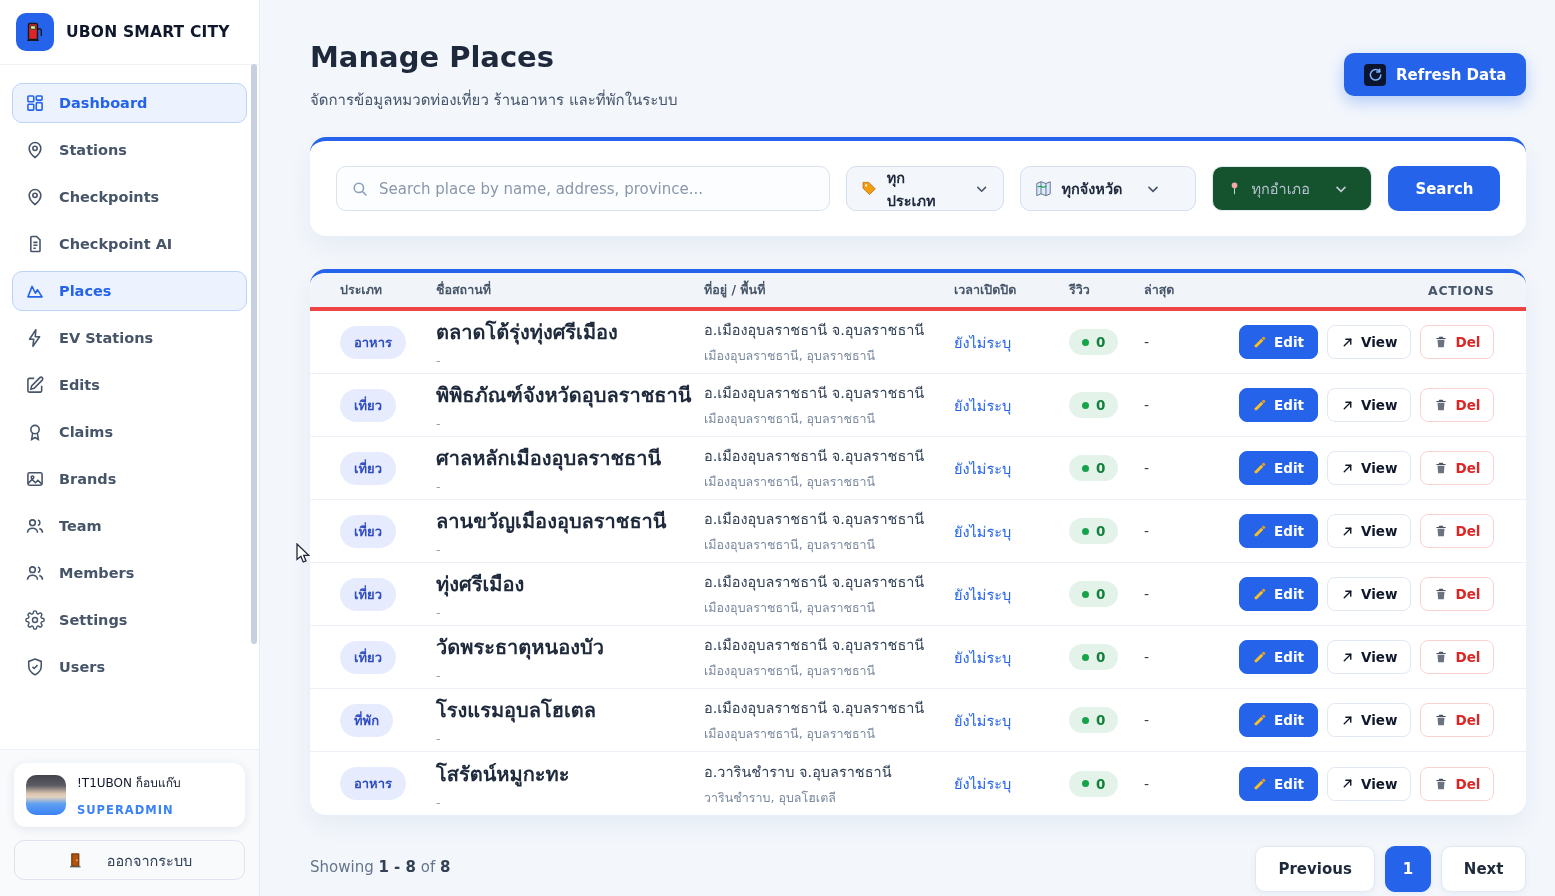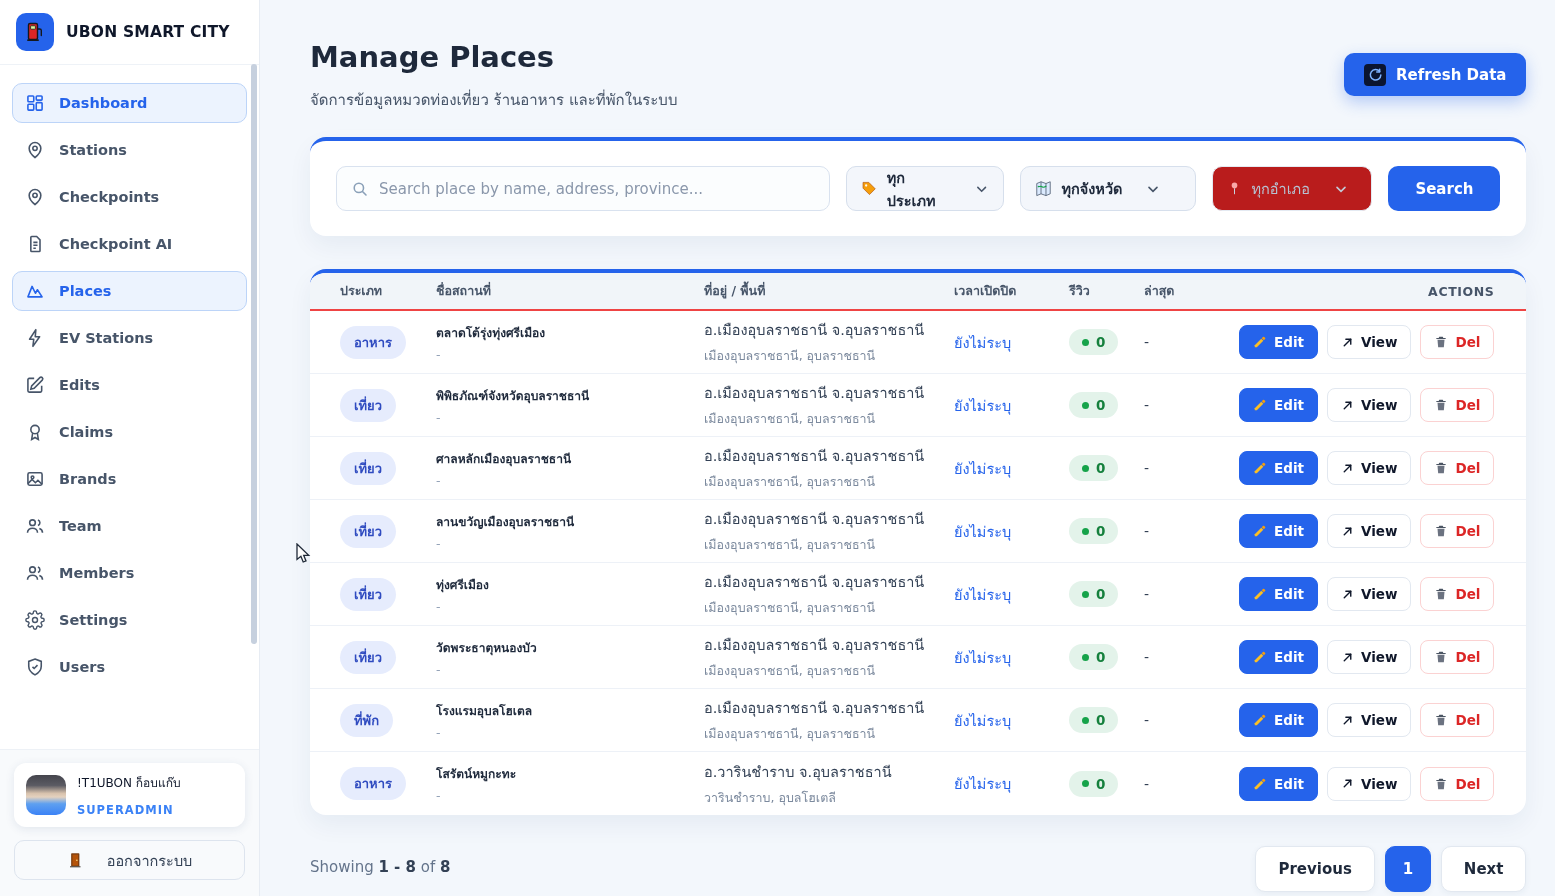--- a/index.html
+++ b/index.html
@@ -39,35 +39,35 @@
   .card { background:#fff; border-radius:16px; border-top:4px solid #2563eb; box-shadow:0 10px 24px rgba(20,50,100,.06); }
 
   
   .filter-card { margin-top:25px; padding:25px 26px; display:flex; gap:16px; align-items:center; }
   .search-box { flex:1; height:45px; border:1px solid #d9e2ef; border-radius:10px; background:#fbfdfe; display:flex; align-items:center; gap:10px; padding:0 14px; }
   .search-box input { border:none; outline:none; background:transparent; flex:1; font-size:15px; color:#334155; font-family:inherit; }
   .search-box input::placeholder { color:#8a97ab; }
   .dropdown { height:45px; border:1px solid #d6dfec; border-radius:10px; background:#f3f6fb; display:flex; align-items:center; gap:9px; padding:0 14px; cursor:pointer; }
   .dropdown .val { font-size:14.5px; color:#1e293b; font-weight:600; }
   .dropdown .chev { margin-left:14px; }
-  .dropdown.disabled { background:#b91c1c; border-color:#e4eaf2; }
+  .dropdown.disabled { background:#14532d; border-color:#e4eaf2; }
   .dropdown.disabled .val { color:#b7c2d2; font-weight:normal; }
   .dd-type { width:158px; } .dd-prov { width:176px; } .dd-dist { width:160px; }
   .search-btn { width:112px; height:45px; background:#2563eb; color:#fff; border:none; border-radius:10px; font-size:15px; font-weight:bold; cursor:pointer; font-family:inherit; }
 
   
   .table-card { margin-top:33px; overflow:hidden; }
   .tgrid { display:grid; grid-template-columns:96px 268px 250px 115px 75px 95px 1fr; align-items:center; padding:0 32px 0 30px; }
-  .thead { background:#f1f5f9; height:38px; border-bottom:2px solid #ef4444; }
+  .thead { background:#f1f5f9; height:38px; border-bottom:4px solid #ef4444; }
   .thead .th { font-size:12.5px; font-weight:bold; color:#475569; }
   .th.actions { text-align:right; letter-spacing:.6px; }
   .trow { height:63px; border-bottom:1px solid #edf1f7; }
   .trow:last-child { border-bottom:none; }
   .type-badge { display:inline-block; padding:6px 14px; border-radius:999px; background:#e6ecfd; color:#2f4bc0; font-size:13px; font-weight:600; }
-  .cell-name .nm { font-size:12px; font-weight:bold; color:#1e293b; }
+  .cell-name .nm { font-size:20px; font-weight:bold; color:#1e293b; }
   .cell-name .sub { font-size:12.5px; color:#94a3b8; margin-top:5px; }
   .cell-addr .a1 { font-size:14.5px; color:#334155; }
   .cell-addr .a2 { font-size:12.5px; color:#7c8a9e; margin-top:5px; }
   .cell-hours { font-size:14.5px; color:#2563eb; }
   .rev-pill { display:inline-flex; align-items:center; gap:7px; background:#e3f3ea; border-radius:999px; padding:5px 13px; }
   .rev-dot { width:7px; height:7px; border-radius:50%; background:#16a34a; }
   .rev-n { font-size:13.5px; font-weight:bold; color:#15803d; }
   .cell-latest { font-size:14px; color:#334155; }
   .cell-actions { display:flex; justify-content:flex-end; gap:9px; }
   .btn { height:34px; border-radius:8px; display:inline-flex; align-items:center; gap:7px; padding:0 13px; font-size:13.5px; font-weight:bold; cursor:pointer; font-family:inherit; }

